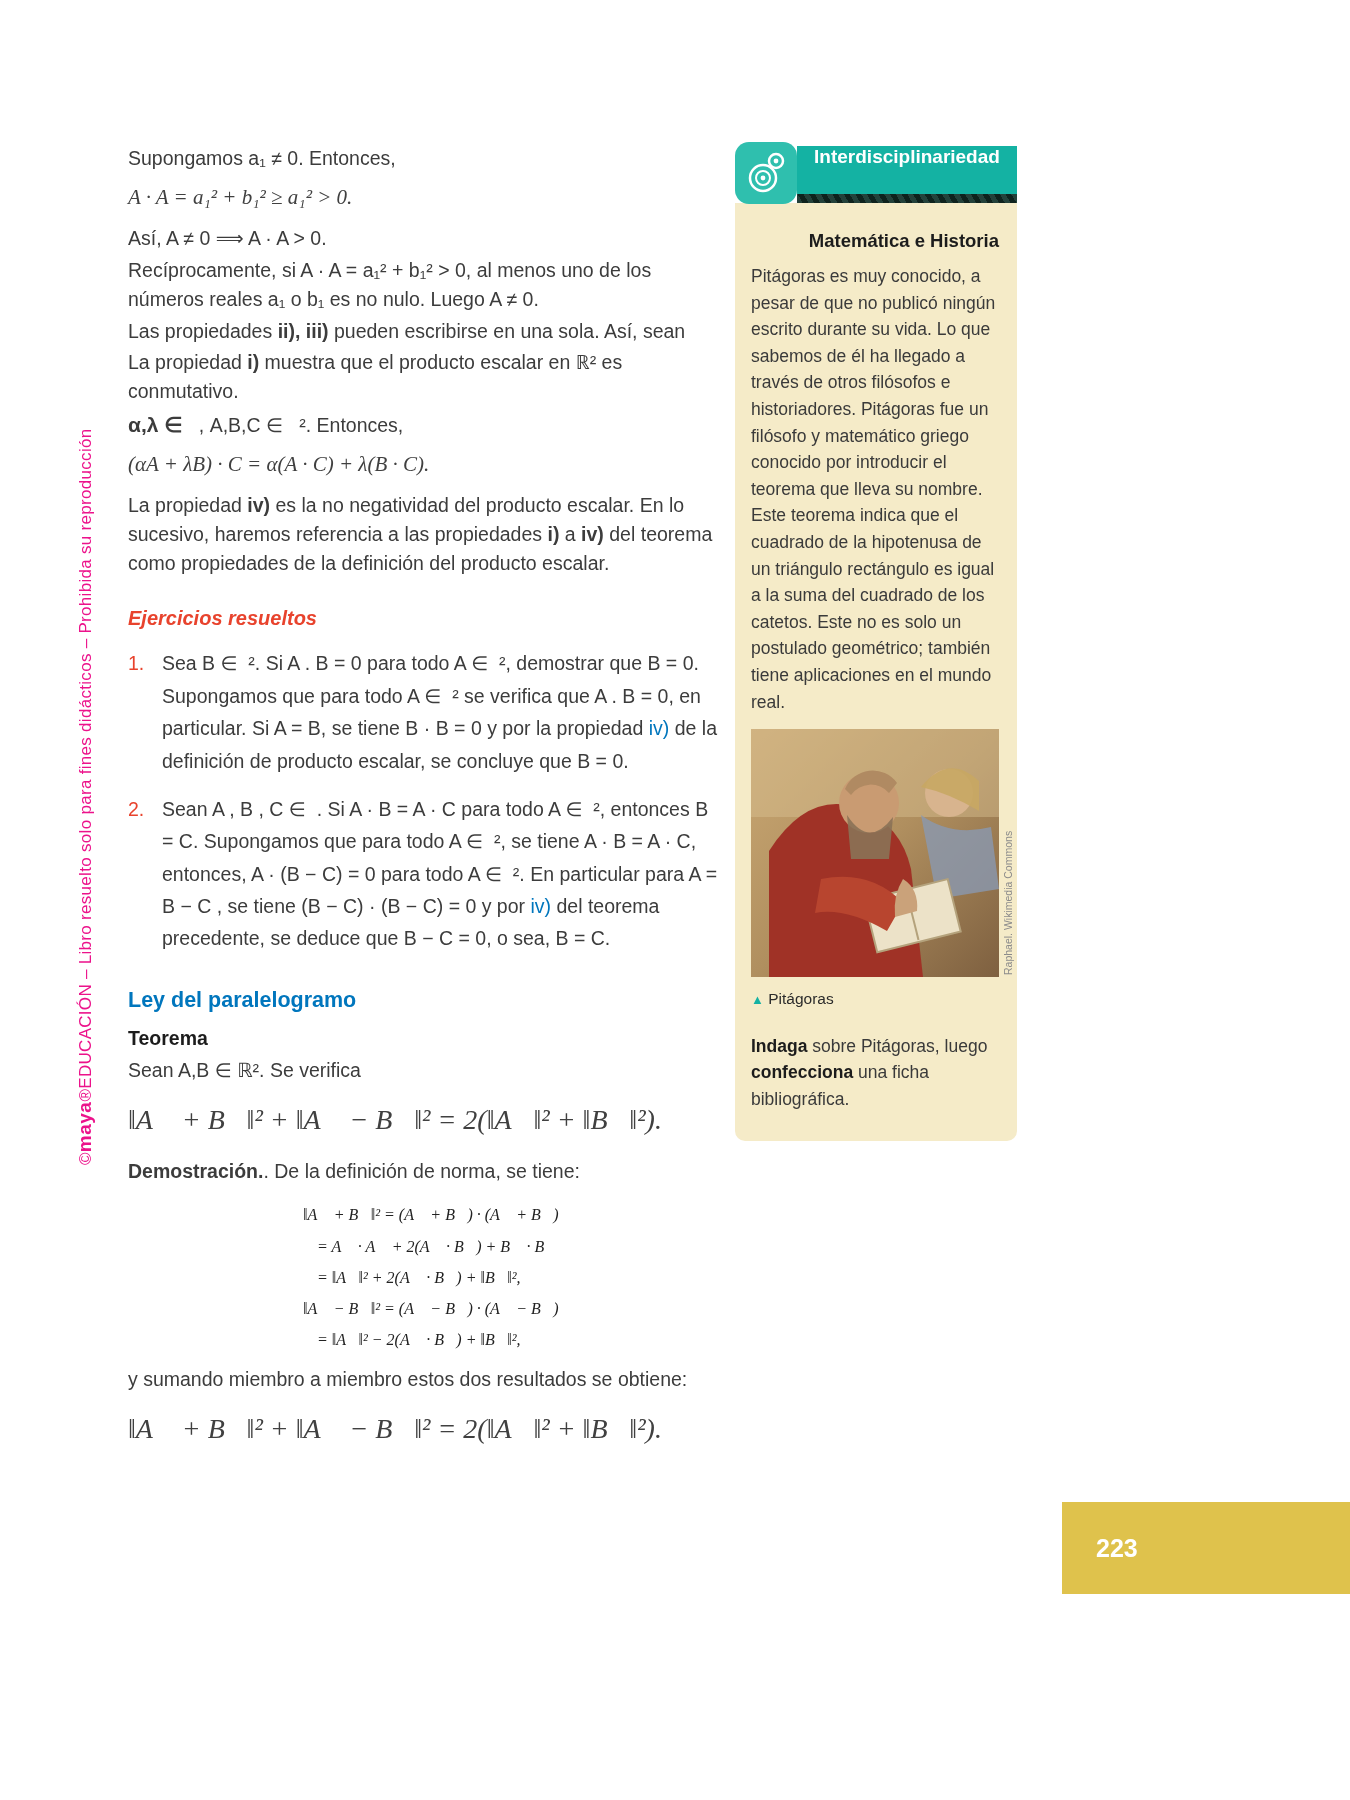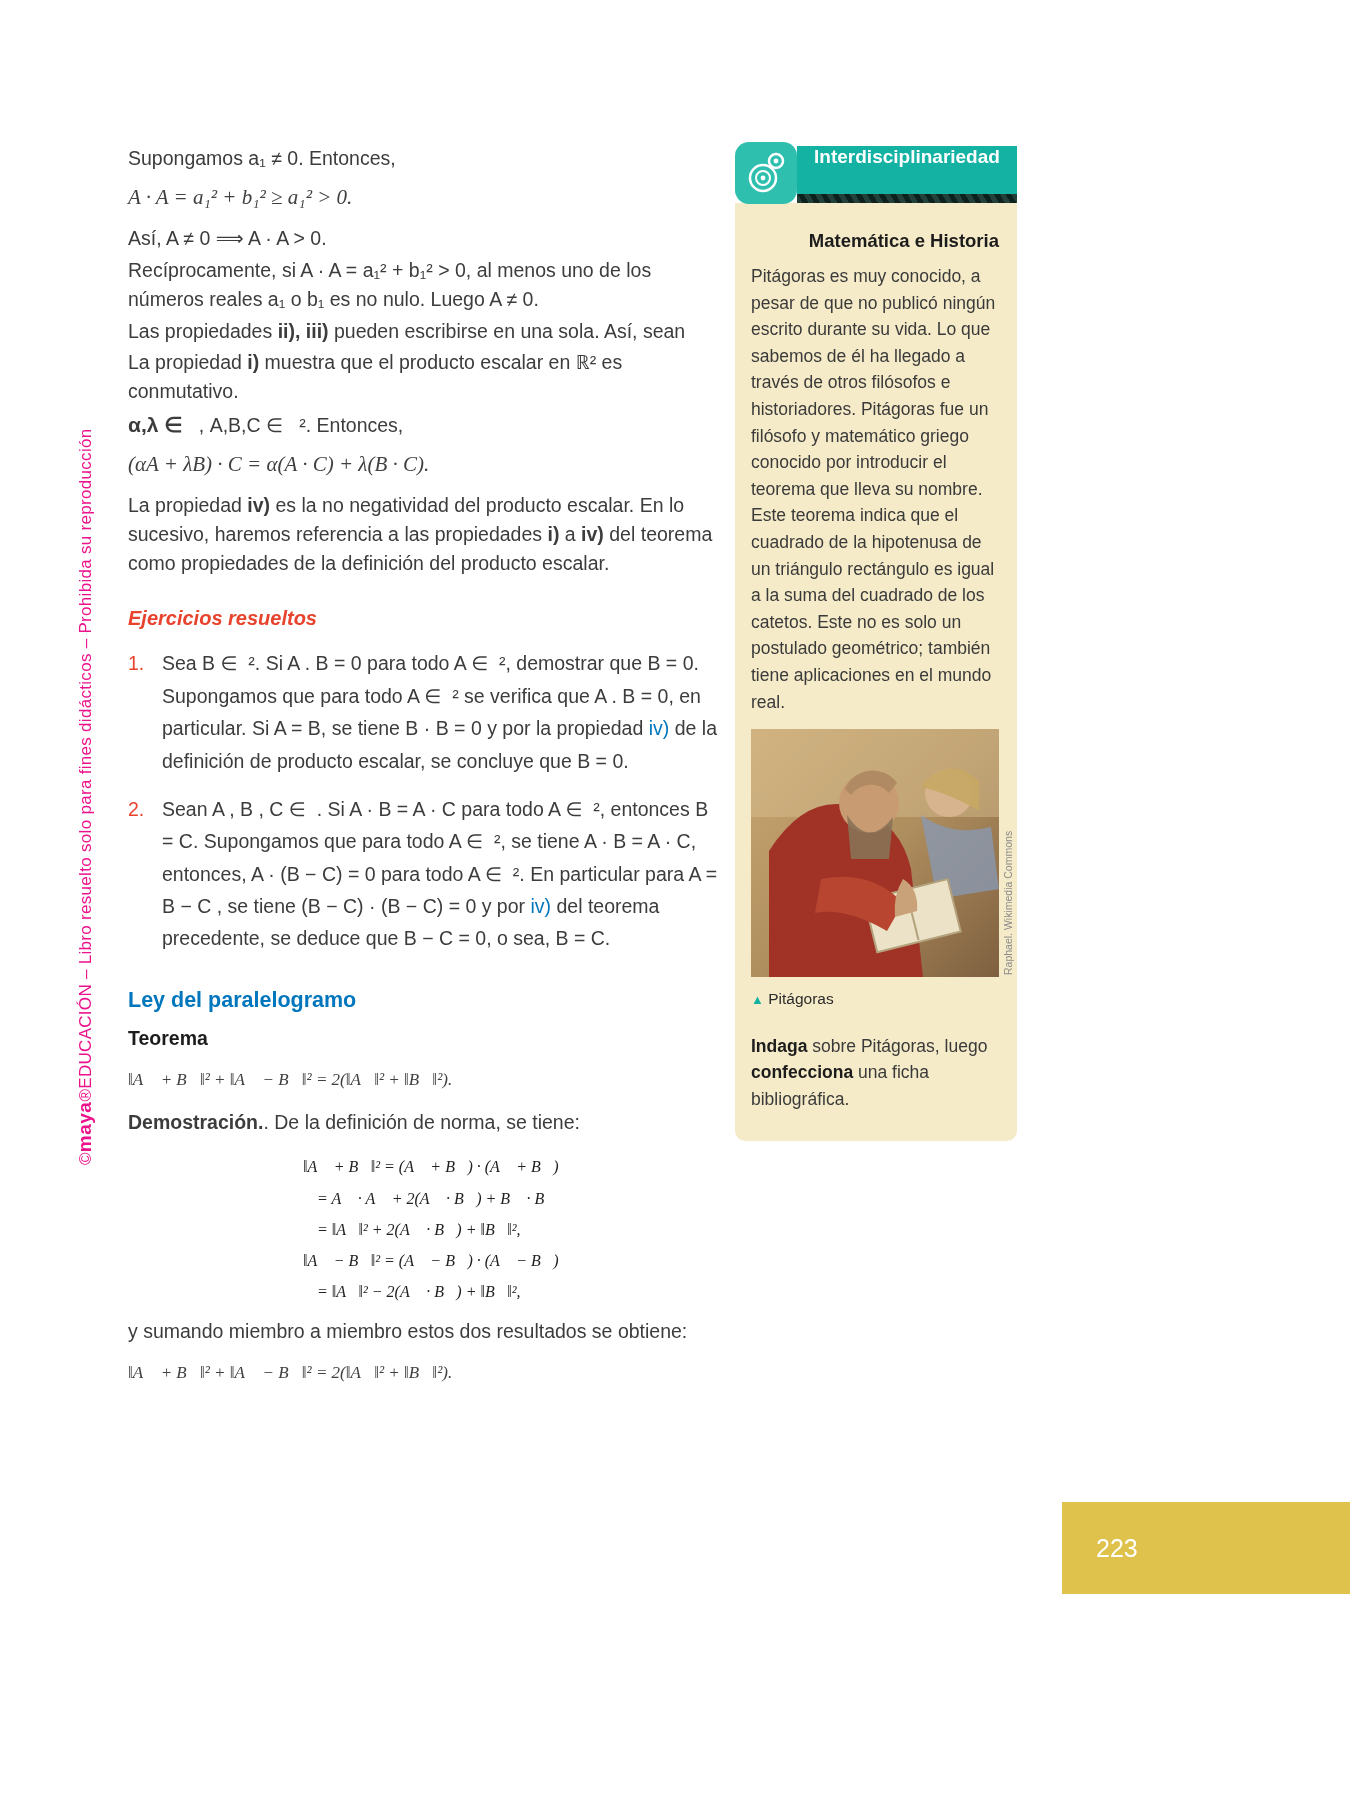--- a/index.html
+++ b/index.html
@@ -18,21 +18,21 @@
   .watermark .brand { font-weight:bold; font-size:19px; letter-spacing:.5px; }
 
   
   .main-col { position:absolute; left:128px; top:144px; width:596px; font-size:19.5px; line-height:1.48; }
   .bp { margin-bottom:3px; }
   .bold-p { font-weight:bold; color:#1c1c1c; }
   .eq {
     text-align:left; font-family:"Liberation Serif", serif; font-style:italic;
     font-size:21px; color:#404040; margin:9px 0 11px;
   }
-  .eq.big { font-size:17px; margin:14px 0 16px; }
+  .eq.big { font-size:28px; margin:14px 0 16px; }
   .greek b { font-size:21px; }
   .red-head { color:#e8432d; font-weight:bold; font-style:italic; font-size:20px; margin:26px 0 14px; }
   .blue-head { color:#0076bd; font-weight:bold; font-size:21.5px; margin:30px 0 8px; }
   .blue { color:#0076bd; }
   .ex-item { display:flex; margin-bottom:16px; line-height:1.66; }
   .ex-num { width:34px; flex:none; color:#e8432d; }
   .ex-text { flex:1; }
   .demo { }
   .deriv {
     margin:14px 0 10px 175px; font-family:"Liberation Serif", serif; font-style:italic;
@@ -66,21 +66,21 @@
   .caption { margin-top:10px; font-size:15.5px; color:#2b2b2b; }
   .caption .tri { color:#14b2a3; font-size:13px; }
   .task { margin-top:22px; }
   .task b { color:#1c1c1c; }
 
   
   .pagenum-box {
     position:absolute; left:1062px; top:1502px; width:288px; height:92px;
     background:#dfc24c; display:flex; align-items:center; padding-left:34px;
   }
-  .pagenum-box span { color:#ffffff; font-size:25px; }
+  .pagenum-box span { color:#ffffff; font-size:25px;font-weight:bold; }
 </style>
 </head>
 <body>
 
 <div class="page">
 
   <div class="watermark">
     <span>©</span><span class="brand">maya</span><span>®EDUCACIÓN – Libro resuelto solo para fines didácticos – Prohibida su reproducción</span>
   </div>
 
@@ -102,20 +102,21 @@
       <div class="ex-text"><span>Sea  B ∈ &nbsp;². Si  A . B = 0  para todo  A ∈ &nbsp;², demostrar que  B = 0. Supongamos que para todo  A ∈ &nbsp;²  se verifica que  A . B = 0,  en particular. Si  A = B,  se tiene  B · B = 0  y por la propiedad  </span><span class="blue">iv)</span><span>  de la definición de producto escalar, se concluye que  B = 0.</span></div>
     </div>
 
     <div class="ex-item">
       <span class="ex-num">2.</span>
       <div class="ex-text"><span>Sean A , B , C ∈ &nbsp;. Si A · B = A · C para todo A ∈ &nbsp;², entonces B = C. Supongamos que para todo A ∈ &nbsp;², se tiene A · B = A · C, entonces,  A · (B − C) = 0  para todo  A ∈ &nbsp;².  En particular para  A = B − C ,  se tiene  (B − C) · (B − C) = 0  y por  </span><span class="blue">iv)</span><span>  del teorema precedente, se deduce que  B − C = 0, o sea,  B = C.</span></div>
     </div>
 
     <h2 class="blue-head">Ley del paralelogramo</h2>
     <p class="bp bold-p">Teorema</p>
+    <p class="bp">Sean  A,B ∈ ℝ². Se verifica</p>
     <div class="eq big">‖A⃗ + B⃗‖² + ‖A⃗ − B⃗‖² = 2(‖A⃗‖² + ‖B⃗‖²).</div>
     <p class="bp demo"><b>Demostración.</b><span>. De la definición de norma, se tiene:</span></p>
 
     <div class="deriv">
       <div>‖A⃗ + B⃗‖² = (A⃗ + B⃗) · (A⃗ + B⃗)</div>
       <div class="ind">= A⃗ · A⃗ + 2(A⃗ · B⃗) + B⃗ · B⃗</div>
       <div class="ind">= ‖A⃗‖² + 2(A⃗ · B⃗) + ‖B⃗‖²,</div>
       <div>‖A⃗ − B⃗‖² = (A⃗ − B⃗) · (A⃗ − B⃗)</div>
       <div class="ind">= ‖A⃗‖² − 2(A⃗ · B⃗) + ‖B⃗‖²,</div>
     </div>

